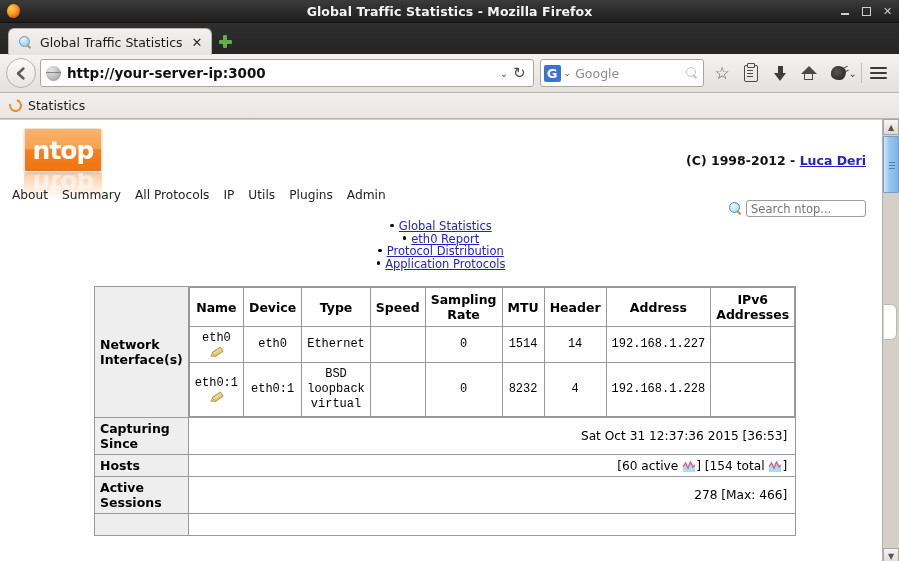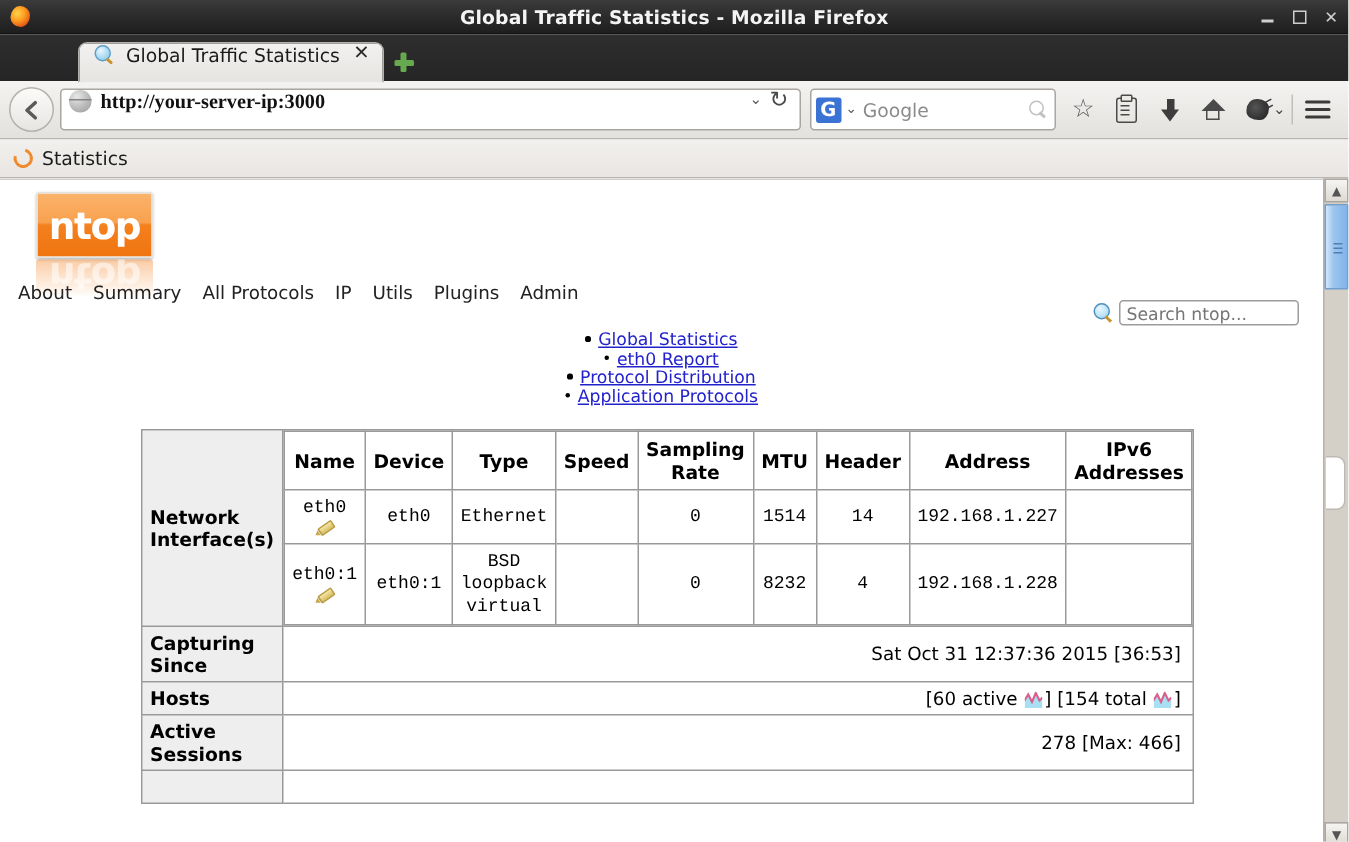--- a/index.html
+++ b/index.html
@@ -96,26 +96,26 @@
     padding-left: 8px;
     position: relative;
   }
   .tab {
     height: 27px;
     background: linear-gradient(to bottom, #f2f1f0, #e6e4e1);
     border: 1px solid #b4b0ab;
     border-bottom: none;
     border-radius: 6px 6px 0 0;
     display: flex;
+    align-items: center;
     padding: 0 7px 0 9px;
     gap: 7px;
     position: relative;
     top: 1px;
     box-sizing: border-box;
-    margin-left: 44px;
   }
   .tab-favicon {
     width: 15px; height: 15px;
     position: relative;
     flex: 0 0 auto;
   }
   .magnifier {
     position: absolute;
     left: 1px; top: 1px;
     width: 9px; height: 9px;
@@ -187,24 +187,23 @@
     margin-right: 4px;
     flex: 0 0 auto;
   }
   .urlbar {
     flex: 1 1 auto;
     height: 26px;
     background: #ffffff;
     border: 1px solid #a9a5a0;
     border-radius: 3px;
     display: flex;
-    align-items: flex-start;
+    align-items: center;
     padding: 0 4px 0 5px;
     min-width: 0;
-    font-family: Liberation Serif, serif;
   }
   .globe-icon {
     width: 15px; height: 15px;
     border-radius: 50%;
     background: radial-gradient(circle at 35% 30%, #e8e8e8 0%, #b9b9b9 55%, #9a9a9a 100%);
     position: relative;
     flex: 0 0 auto;
     margin-right: 6px;
   }
   .globe-icon::after {
@@ -808,20 +807,23 @@
       <div class="ntop-header">
         <div class="ntop-logo">
           <div class="logo-box">
             <span class="logo-text">ntop</span>
           </div>
           <div class="logo-reflect">
             <span>ntop</span>
           </div>
         </div>
 
+        <div class="copyright">
+          <span>(C) 1998-2012 - </span><a href="#">Luca Deri</a>
+        </div>
 
         <div class="navmenu">
           <a href="#">About</a>
           <a href="#">Summary</a>
           <a href="#">All Protocols</a>
           <a href="#">IP</a>
           <a href="#">Utils</a>
           <a href="#">Plugins</a>
           <a href="#">Admin</a>
         </div>

